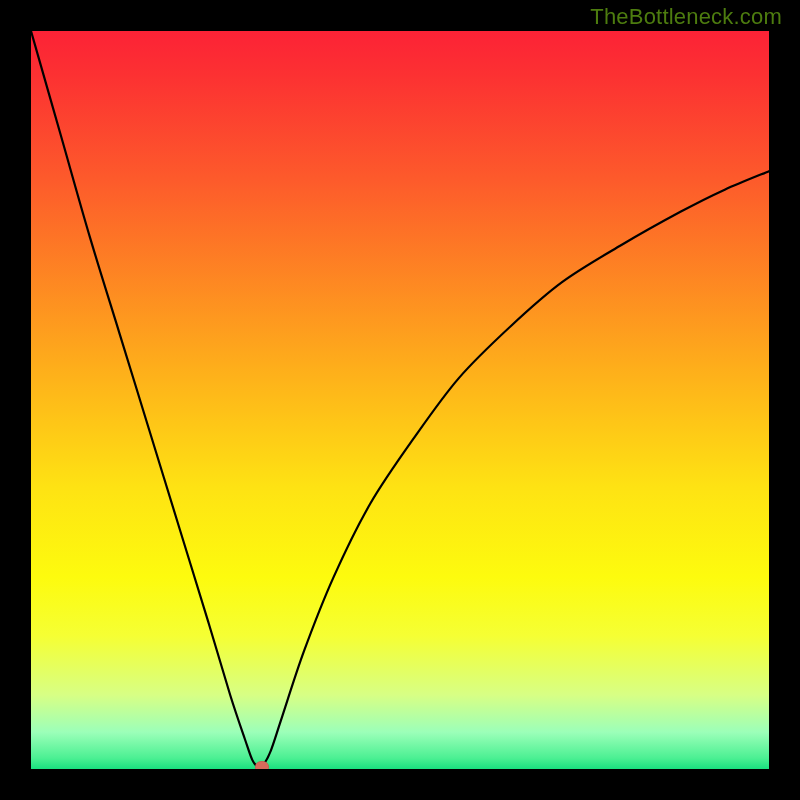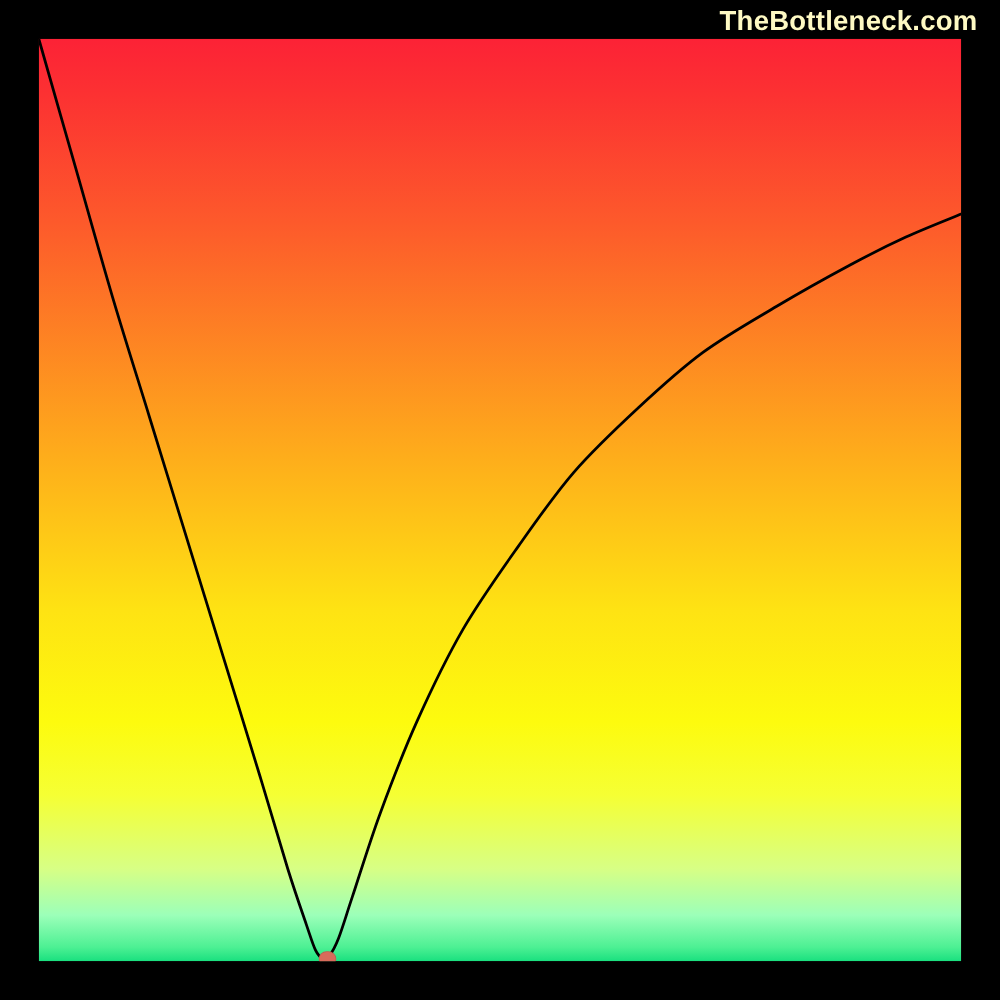--- a/index.html
+++ b/index.html
@@ -14,23 +14,23 @@
   .frame {
     position: relative;
     width: 800px;
     height: 800px;
     background: #000;
   }
   .watermark {
     position: absolute;
     top: 4px;
     right: 18px;
-    color: #fef9c3;
+    color: #4d7c0f;
     font-size: 22px;
-    font-weight: 700;
+    font-weight: 400;
     letter-spacing: 0.2px;
     z-index: 50;
     user-select: none;
   }
   .plot-area {
     position: absolute;
     left: 31px;
     top: 31px;
     width: 738px;
     height: 738px;

